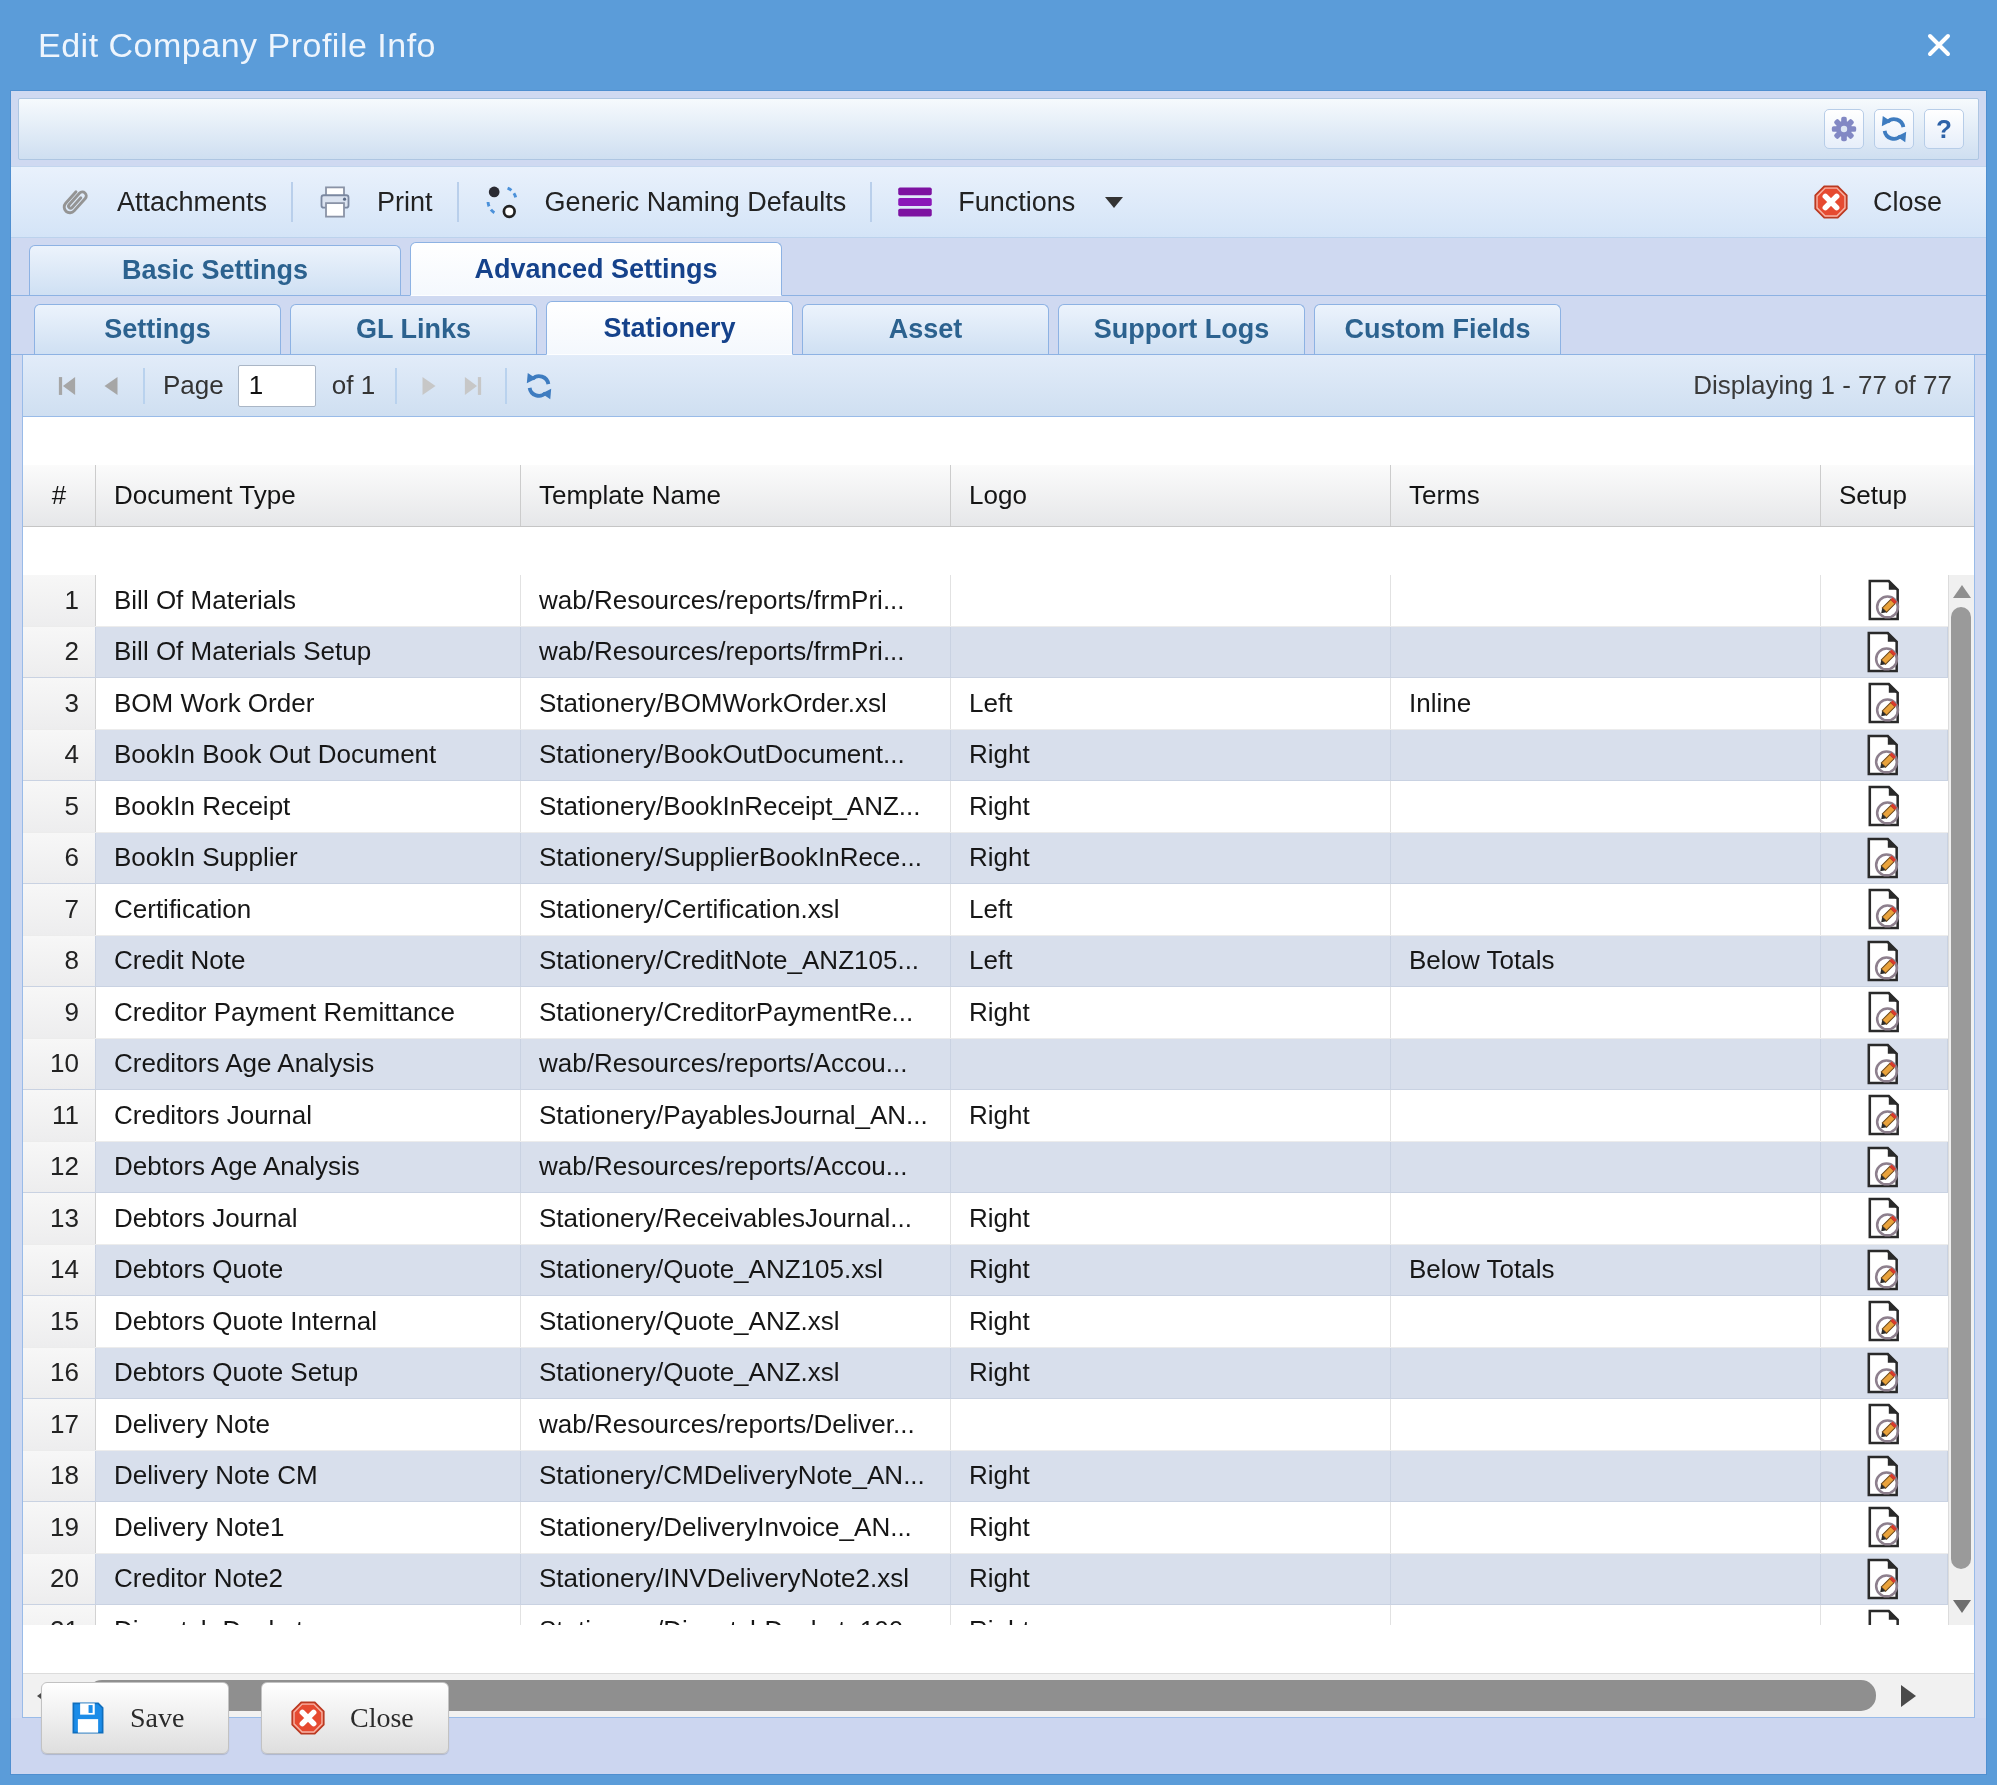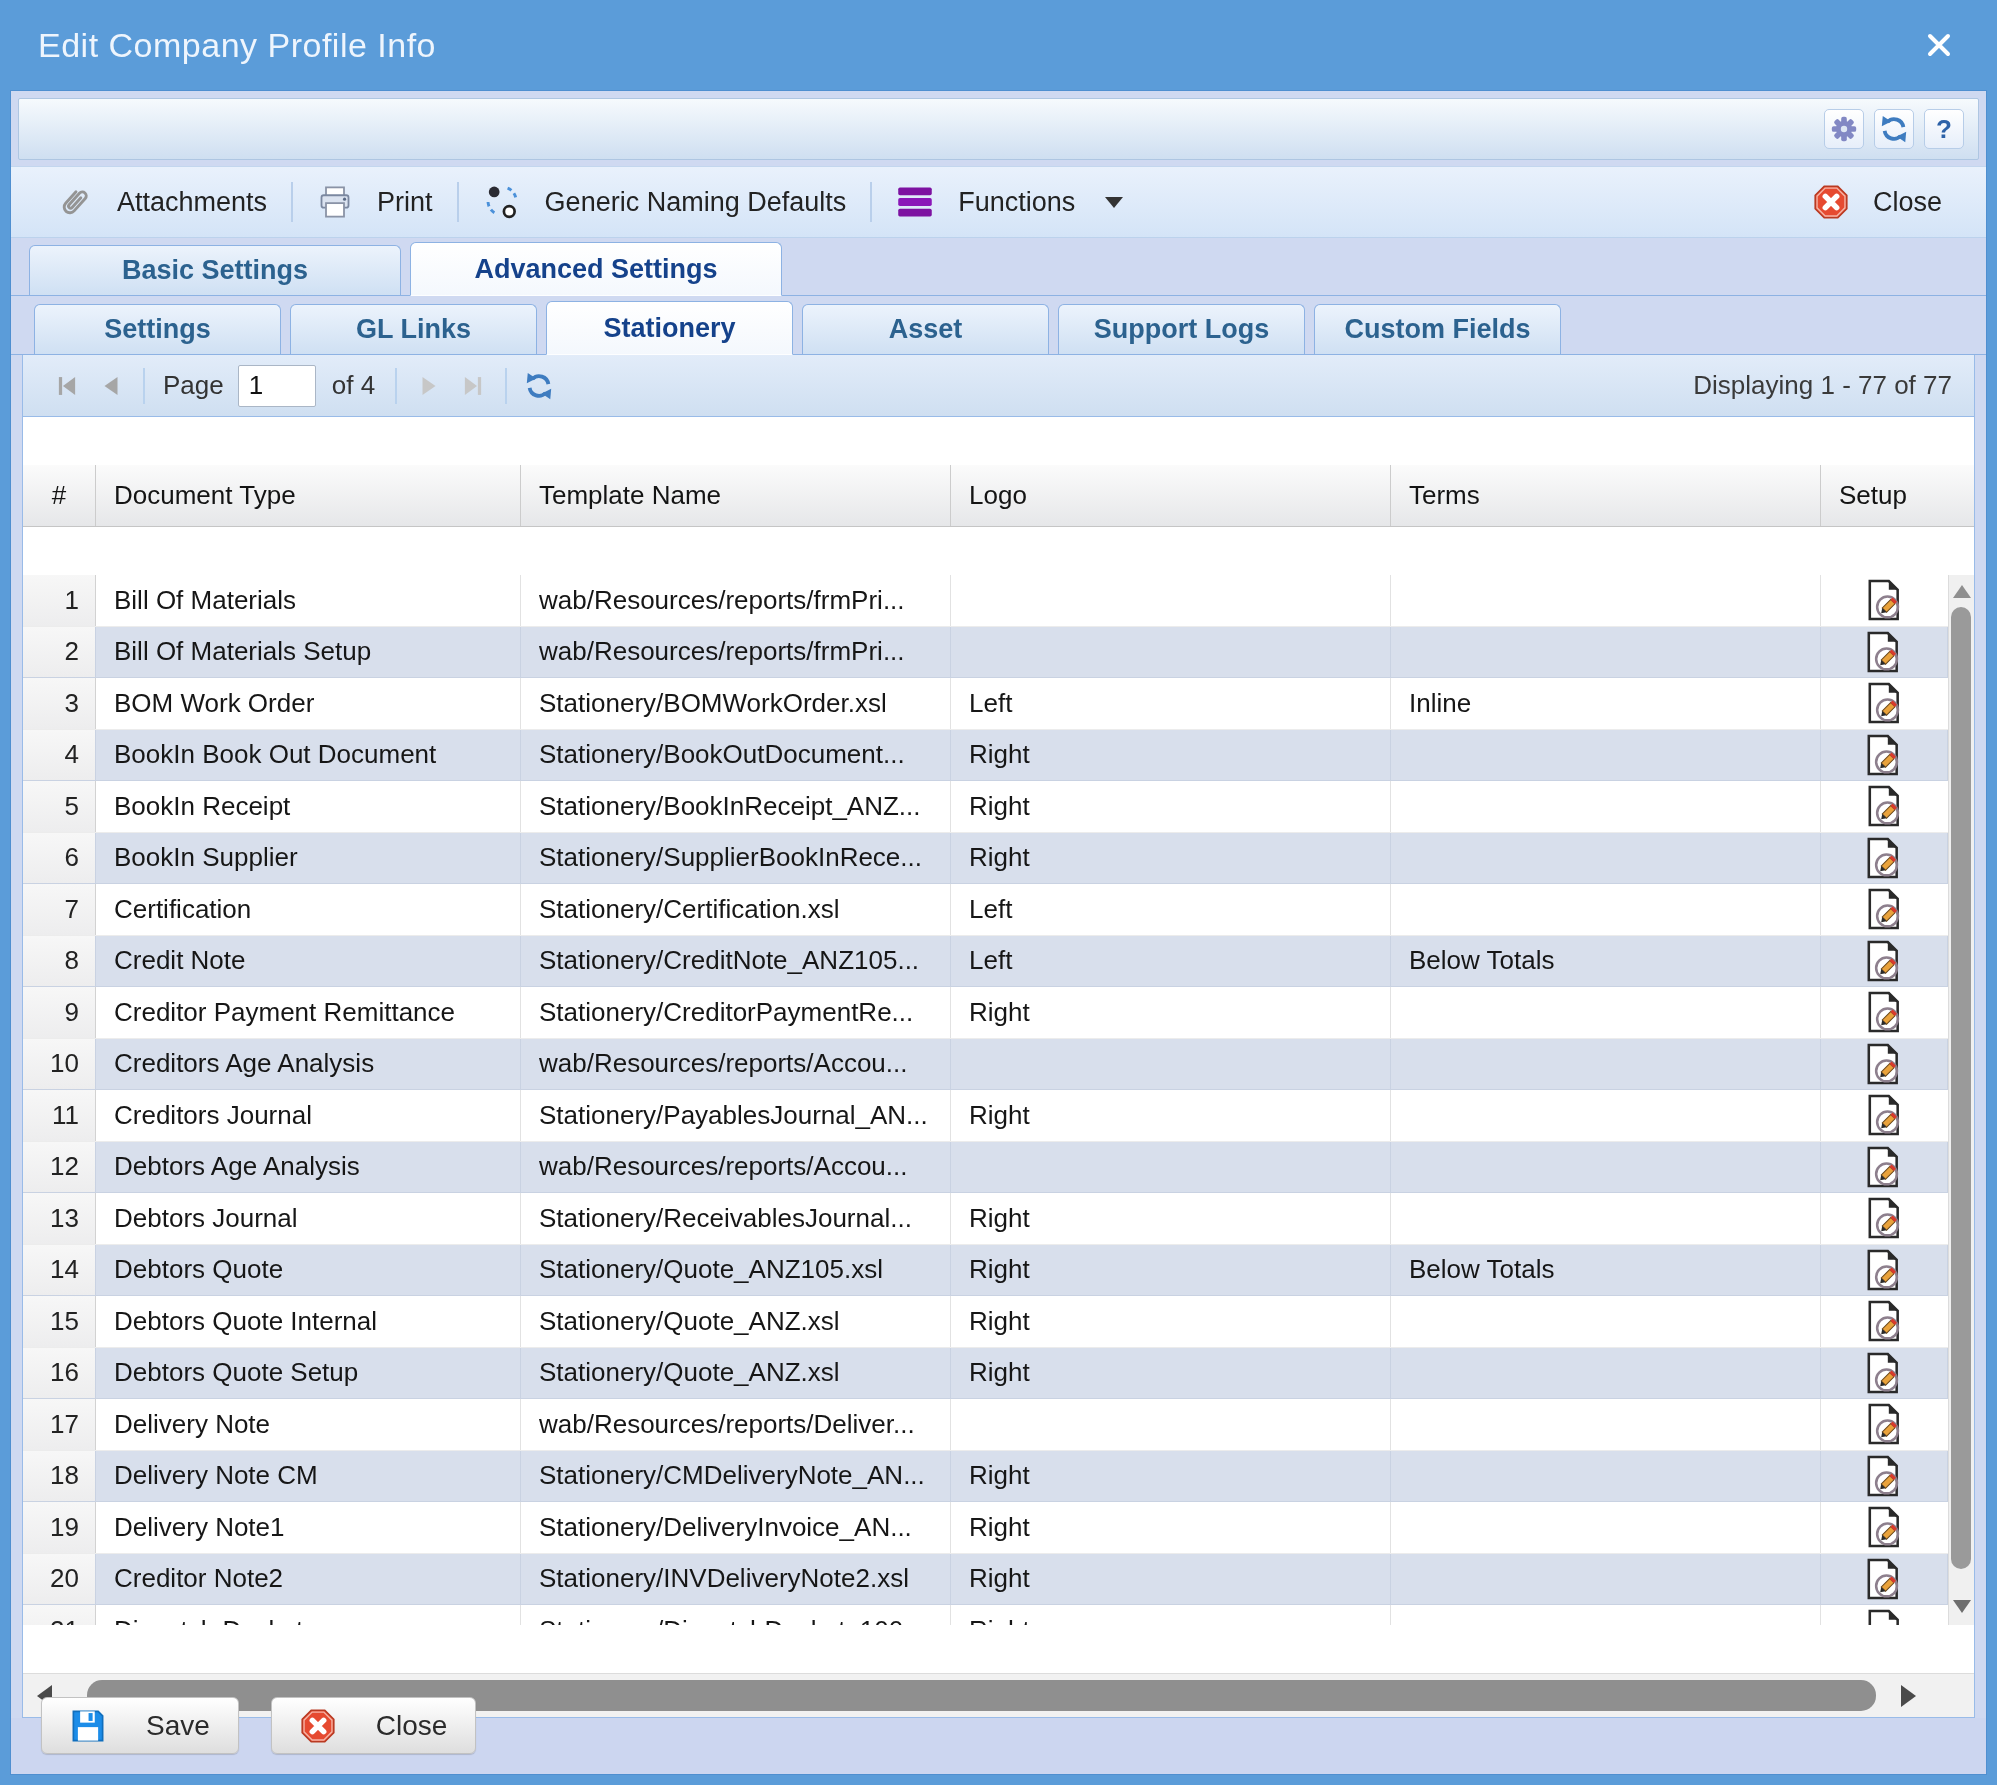--- a/index.html
+++ b/index.html
@@ -135,25 +135,26 @@
   .h-left { position:absolute; left:14px; top:11px; width:0; height:0;
             border-top:11px solid transparent; border-bottom:11px solid transparent; border-right:15px solid #4a4a4a; }
   .h-thumb { position:absolute; left:64px; right:98px; top:6px; height:31px; background:#8f8f8f; border-radius:15px; }
   .h-right { position:absolute; right:58px; top:11px; width:0; height:0;
              border-top:11px solid transparent; border-bottom:11px solid transparent; border-left:15px solid #4a4a4a; }
 
   
   .bottom-area { flex:1; position:relative; background:#ccd6f0; }
   .footer { position:absolute; left:30px; bottom:20px; display:flex; gap:32px; }
   .btn {
-    min-width:188px; height:57px; border:1px solid #c2c2c2; border-radius:6px;
+    min-width:188px; height:72px; border:1px solid #c2c2c2; border-radius:6px;
     background:linear-gradient(#ffffff,#dedede);
-    display:flex; align-items:center; justify-content:flex-start; gap:40px;
+    display:flex; align-items:center; justify-content:flex-start; gap:24px;
     padding:0 28px; font-size:28px; color:#2b2b2b; cursor:pointer;
     box-shadow:0 1px 1px rgba(0,0,0,.15);
+    font-family:Liberation Serif, serif;
   }
   svg { display:block; }
 </style>
 </head>
 <body>
 
 <div class="window">
 
   <div class="titlebar">
     <div class="title">Edit Company Profile Info</div>
@@ -296,21 +297,21 @@
             </svg>
         </div>
         <div class="pg-btn">
           <svg width="26" height="26" viewBox="0 0 32 32">
               <polygon points="24,5 24,27 8,16" fill="#a6a6a6"></polygon>
             </svg>
         </div>
         <div class="pg-sep"></div>
         <span class="pager-label">Page</span>
         <input class="page-input" value="1" style="">
-        <span class="of-label">of 4</span>
+        <span class="of-label">of 1</span>
         <div class="pg-sep"></div>
         <div class="pg-btn">
           <svg width="26" height="26" viewBox="0 0 32 32">
               <polygon points="8,5 8,27 24,16" fill="#c7c7c7"></polygon>
             </svg>
         </div>
         <div class="pg-btn">
           <svg width="26" height="26" viewBox="0 0 32 32">
               <polygon points="6,5 6,27 21,16" fill="#c7c7c7"></polygon>
               <rect x="22" y="5" width="4" height="22" fill="#c7c7c7"></rect>

